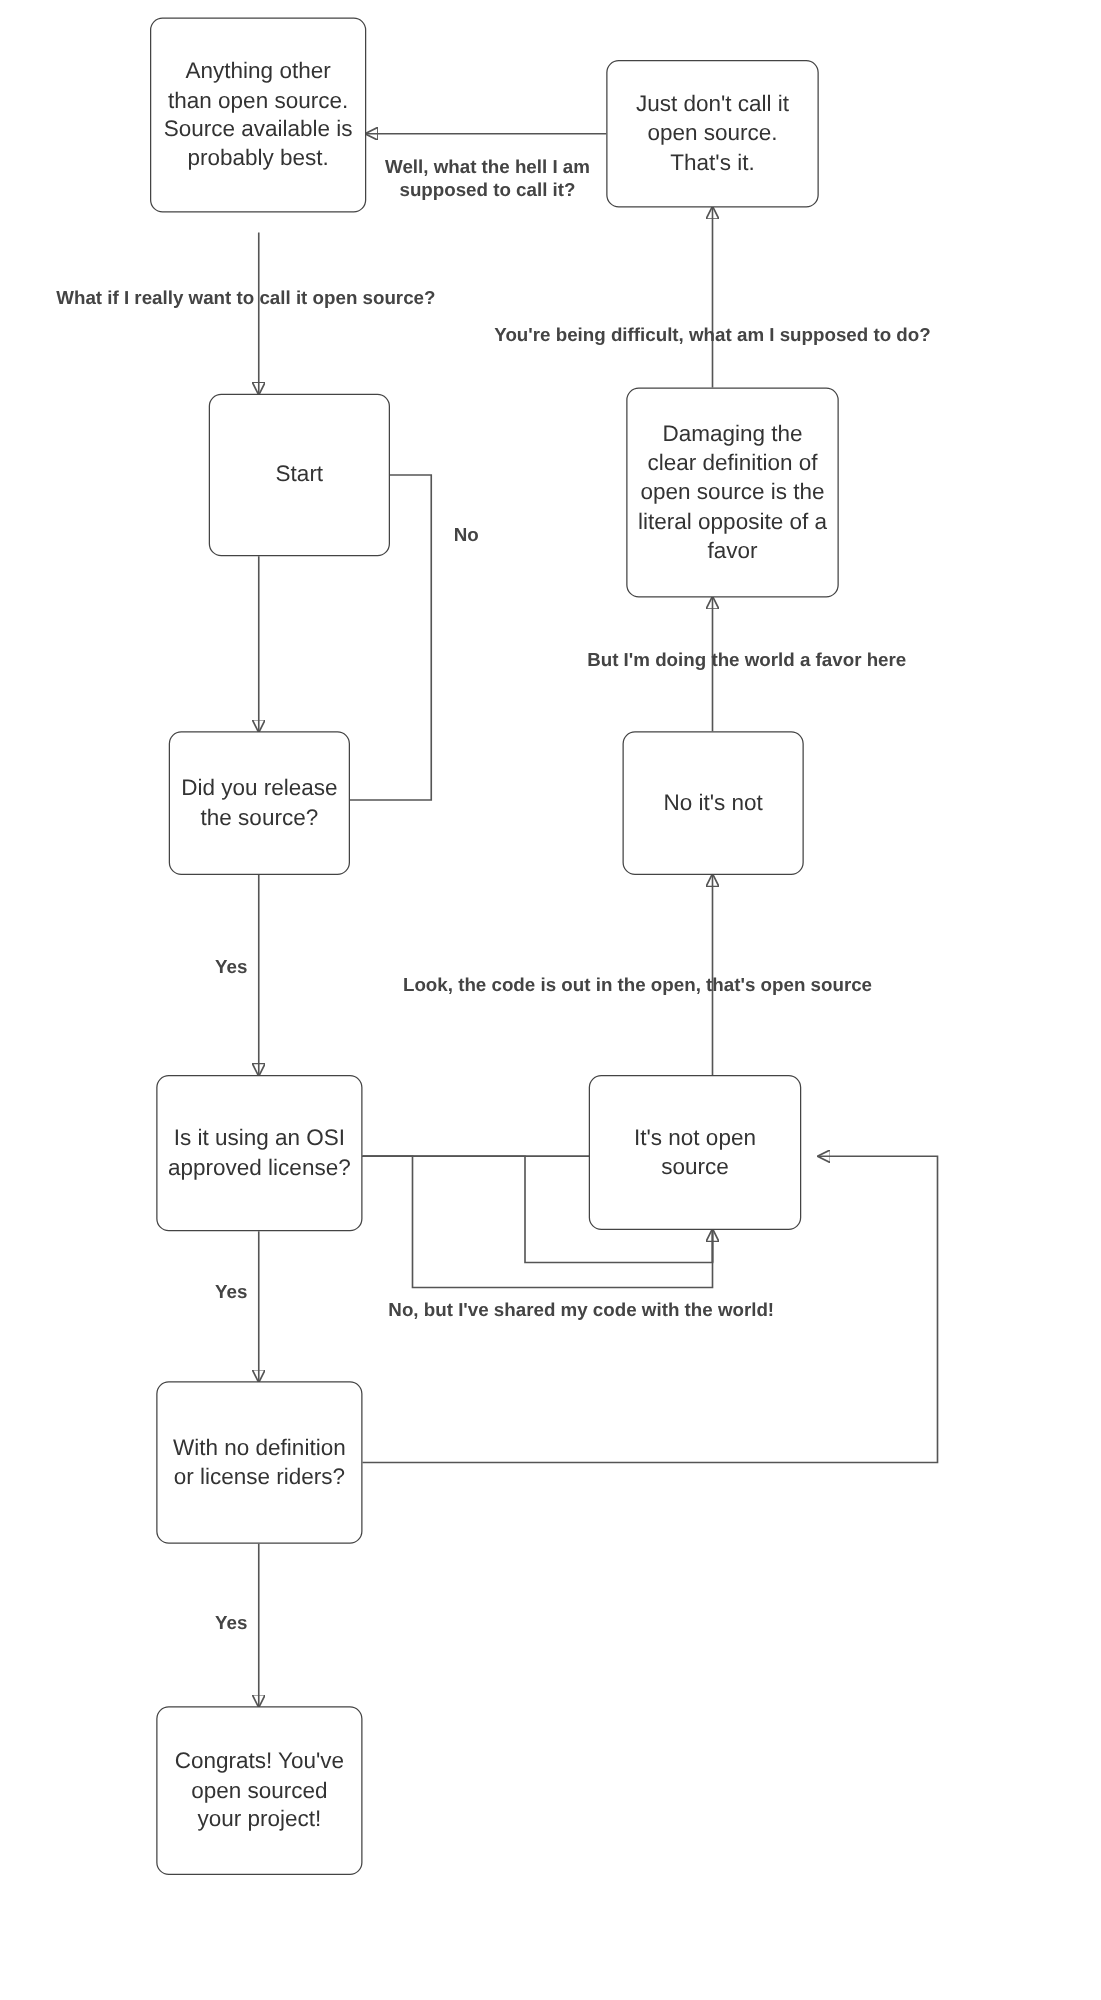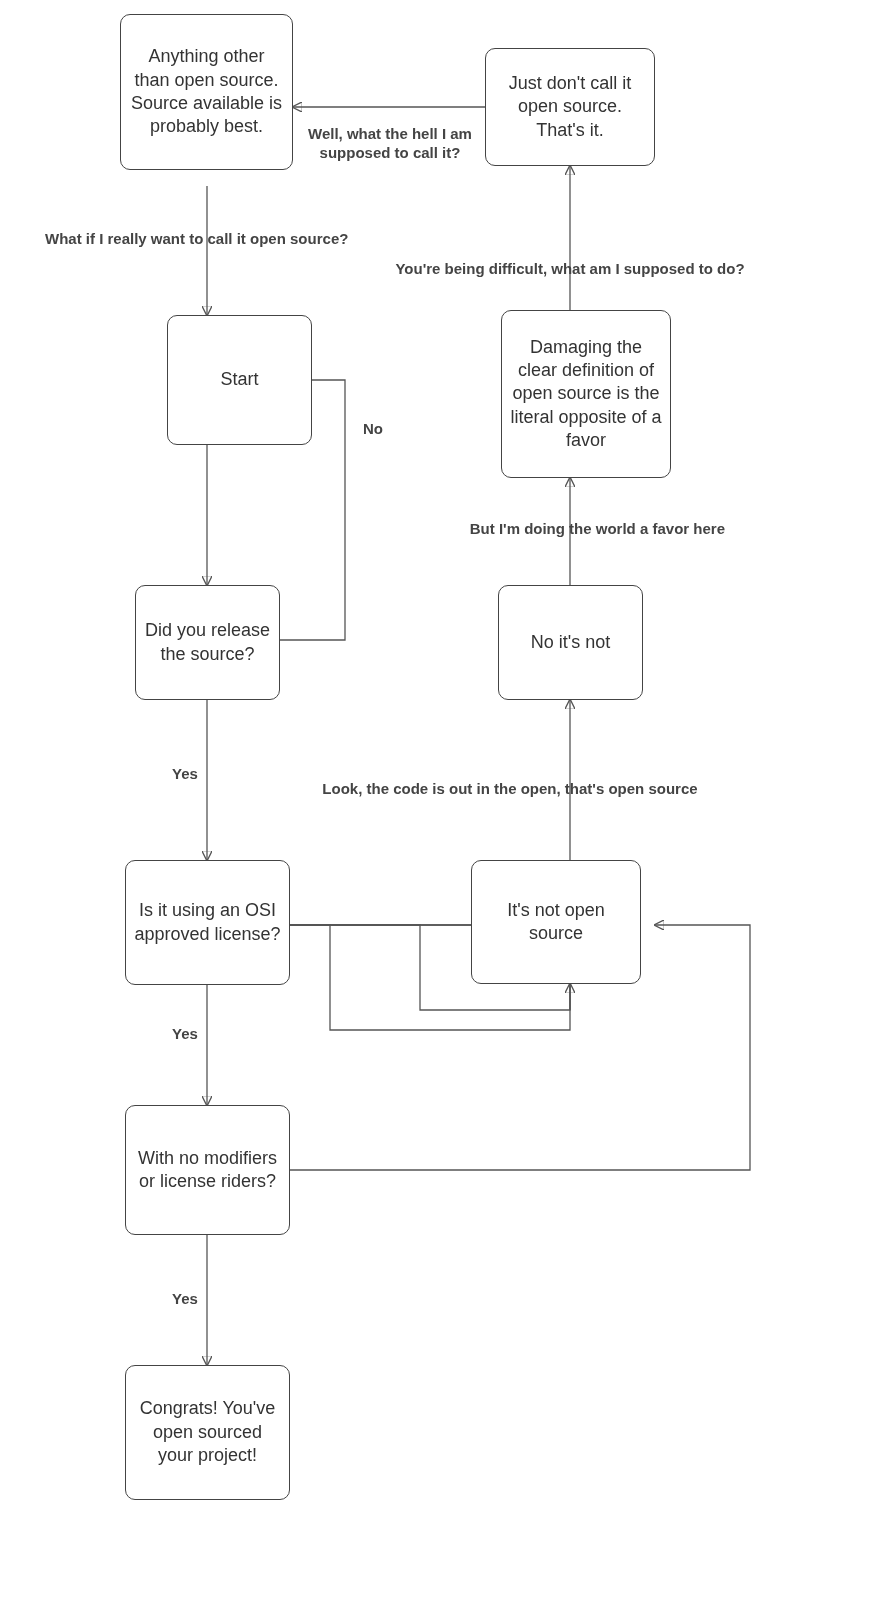--- a/index.html
+++ b/index.html
@@ -118,21 +118,21 @@
 
   <div class="node" style="left:125px; top:860px; width:165px; height:125px;">
     <span>Is it using an OSI approved license?</span>
   </div>
 
   <div class="node" style="left:471px; top:860px; width:170px; height:124px;">
     <span>It's not open source</span>
   </div>
 
   <div class="node" style="left:125px; top:1105px; width:165px; height:130px;">
-    <span>With no modifiers or license riders?</span>
+    <span>With no definition or license riders?</span>
   </div>
 
   <div class="node" style="left:125px; top:1365px; width:165px; height:135px;">
     <span>Congrats! You've open sourced your project!</span>
   </div>
 
   <div class="edge-label" style="left:300px; top:125px; width:180px;text-align:center;">Well, what the hell I am supposed to call it?</div>
 
   <div class="edge-label" style="left:370px; top:260px; width:400px;">You're being difficult, what am I supposed to do?</div>
 
@@ -141,17 +141,18 @@
   <div class="edge-label" style="left:353px; top:420px; width:40px;">No</div>
 
   <div class="edge-label" style="left:415px; top:520px; width:310px;text-align:right;">But I'm doing the world a favor here</div>
 
   <div class="edge-label" style="left:165px; top:765px; width:40px;">Yes</div>
 
   <div class="edge-label" style="left:300px; top:780px; width:420px;">Look, the code is out in the open, that's open source</div>
 
   <div class="edge-label" style="left:165px; top:1025px; width:40px;">Yes</div>
 
+  <div class="edge-label" style="left:275px; top:1040px; width:380px;">No, but I've shared my code with the world!</div>
 
 
   <div class="edge-label" style="left:165px; top:1290px; width:40px;">Yes</div>
 
 </div>
 
 </body></html>

